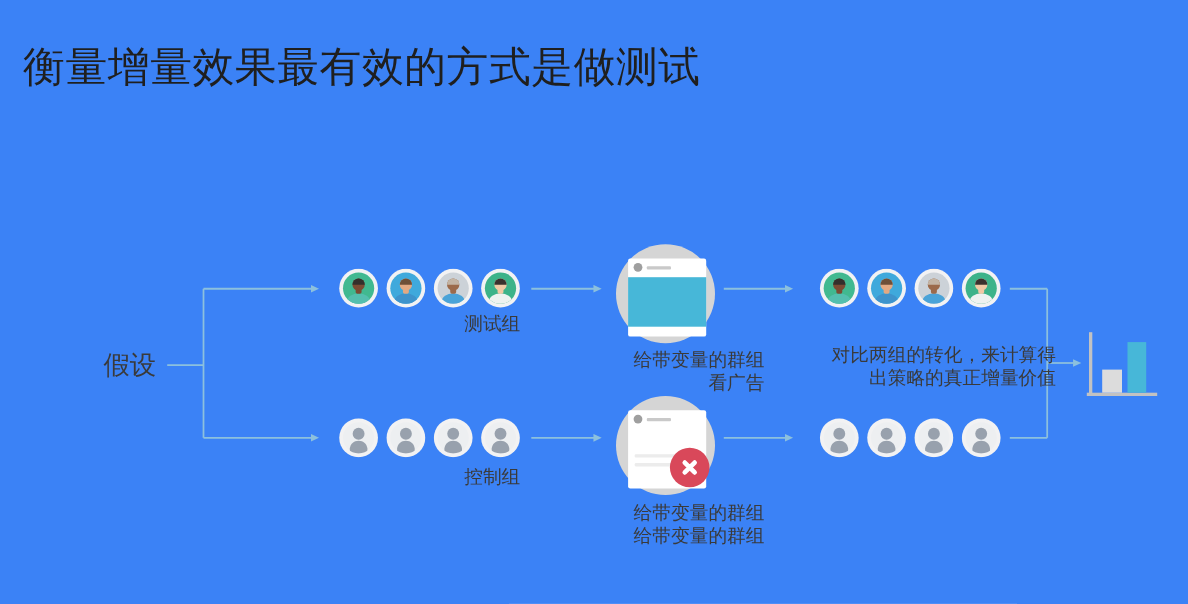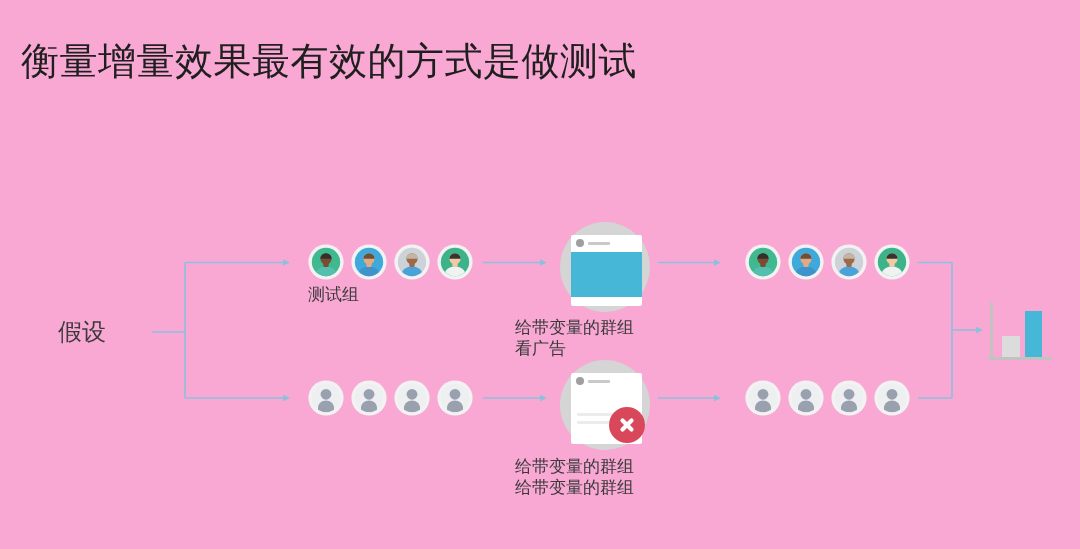--- a/index.html
+++ b/index.html
@@ -1,28 +1,28 @@
 <!DOCTYPE html>
 <html style="--line: #8cc0dd; --accent-blue: #47b7d8; --icon-circle-gray: #d5d5d5; --error-red: #d9485a; --text-body: #3a3a3a; --avatar-ring: #f2f2f3; --chart-axis: #c2c2c2; --chart-bar-gray: #dcdcdc;"><head>
 <meta charset="utf-8">
 <style>
   html,body{margin:0;padding:0;background:#ffffff;}
   .slide{
-    position:relative;width:1080px;height:549px;background:#f9a8d4;overflow:hidden;
+    position:relative;width:1080px;height:549px;background:#3b82f6;overflow:hidden;
     font-family:"Liberation Sans","DejaVu Sans",sans-serif;
   }
   .title{
     position:absolute;left:21px;top:36px;margin:0;
     font-size:38px;font-weight:400;color:#1f1f1f;letter-spacing:0.5px;
   }
   .connectors{position:absolute;left:0;top:0;width:1080px;height:549px;pointer-events:none;}
   .connectors path{stroke:var(--line);stroke-width:1.6;fill:none;}
   .caption{
     position:absolute;color:var(--text-body);font-size:17px;line-height:21px;
-    text-align:left;white-space:nowrap;font-family:Liberation Serif, serif;
+    text-align:right;white-space:nowrap;
   }
   .hypothesis{left:58px;top:322px;width:84px;font-size:24px;}
   .avatar-group{position:absolute;display:flex;gap:7px;}
   .avatar{display:block;}
   .group-label{left:308px;width:165px;}
   .compare-text{left:705px;width:255px;top:312px;}
   .icon-circle{
     position:absolute;width:90px;height:90px;border-radius:50%;
     background:var(--icon-circle-gray);
   }
@@ -185,20 +185,21 @@
           </clipPath>
         </defs>
     <circle cx="18" cy="18" r="17.6" fill="var(--avatar-ring)"></circle>
     <circle cx="18" cy="18" r="14.2" fill="#edeff1"></circle>
     <g clip-path="url(#c8)">
       <circle cx="18" cy="14.3" r="5.4" fill="#98a1ad"></circle>
       <path d="M18 20.6 C13.6 20.6 10.4 23.5 10 27.7 L10 32.5 L26 32.5 L26 27.7 C25.6 23.5 22.4 20.6 18 20.6 Z" fill="#98a1ad"></path>
     </g>
       </svg>
     </div>
+  <div class="caption group-label" style="top:423px">控制组</div>
 
   <div class="icon-circle" style="left:560px;top:222px">
     <div class="post-card">
       <div class="post-dot"></div>
       <div class="post-line"></div>
       <div class="post-body-blue"></div>
     </div>
   </div>
   <div class="caption" style="left:515px;top:317px;width:180px">
     <div>给带变量的群组</div>
@@ -333,20 +334,24 @@
         </defs>
     <circle cx="18" cy="18" r="17.6" fill="var(--avatar-ring)"></circle>
     <circle cx="18" cy="18" r="14.2" fill="#edeff1"></circle>
     <g clip-path="url(#c16)">
       <circle cx="18" cy="14.3" r="5.4" fill="#98a1ad"></circle>
       <path d="M18 20.6 C13.6 20.6 10.4 23.5 10 27.7 L10 32.5 L26 32.5 L26 27.7 C25.6 23.5 22.4 20.6 18 20.6 Z" fill="#98a1ad"></path>
     </g>
       </svg>
     </div>
 
+  <div class="caption compare-text">
+    <div>对比两组的转化，来计算得</div>
+    <div>出策略的真正增量价值</div>
+  </div>
 
   <div class="chart-icon">
     <div class="axis-y"></div>
     <div class="axis-x"></div>
     <div class="bar bar-gray"></div>
     <div class="bar bar-blue"></div>
   </div>
 
 </div>
 

